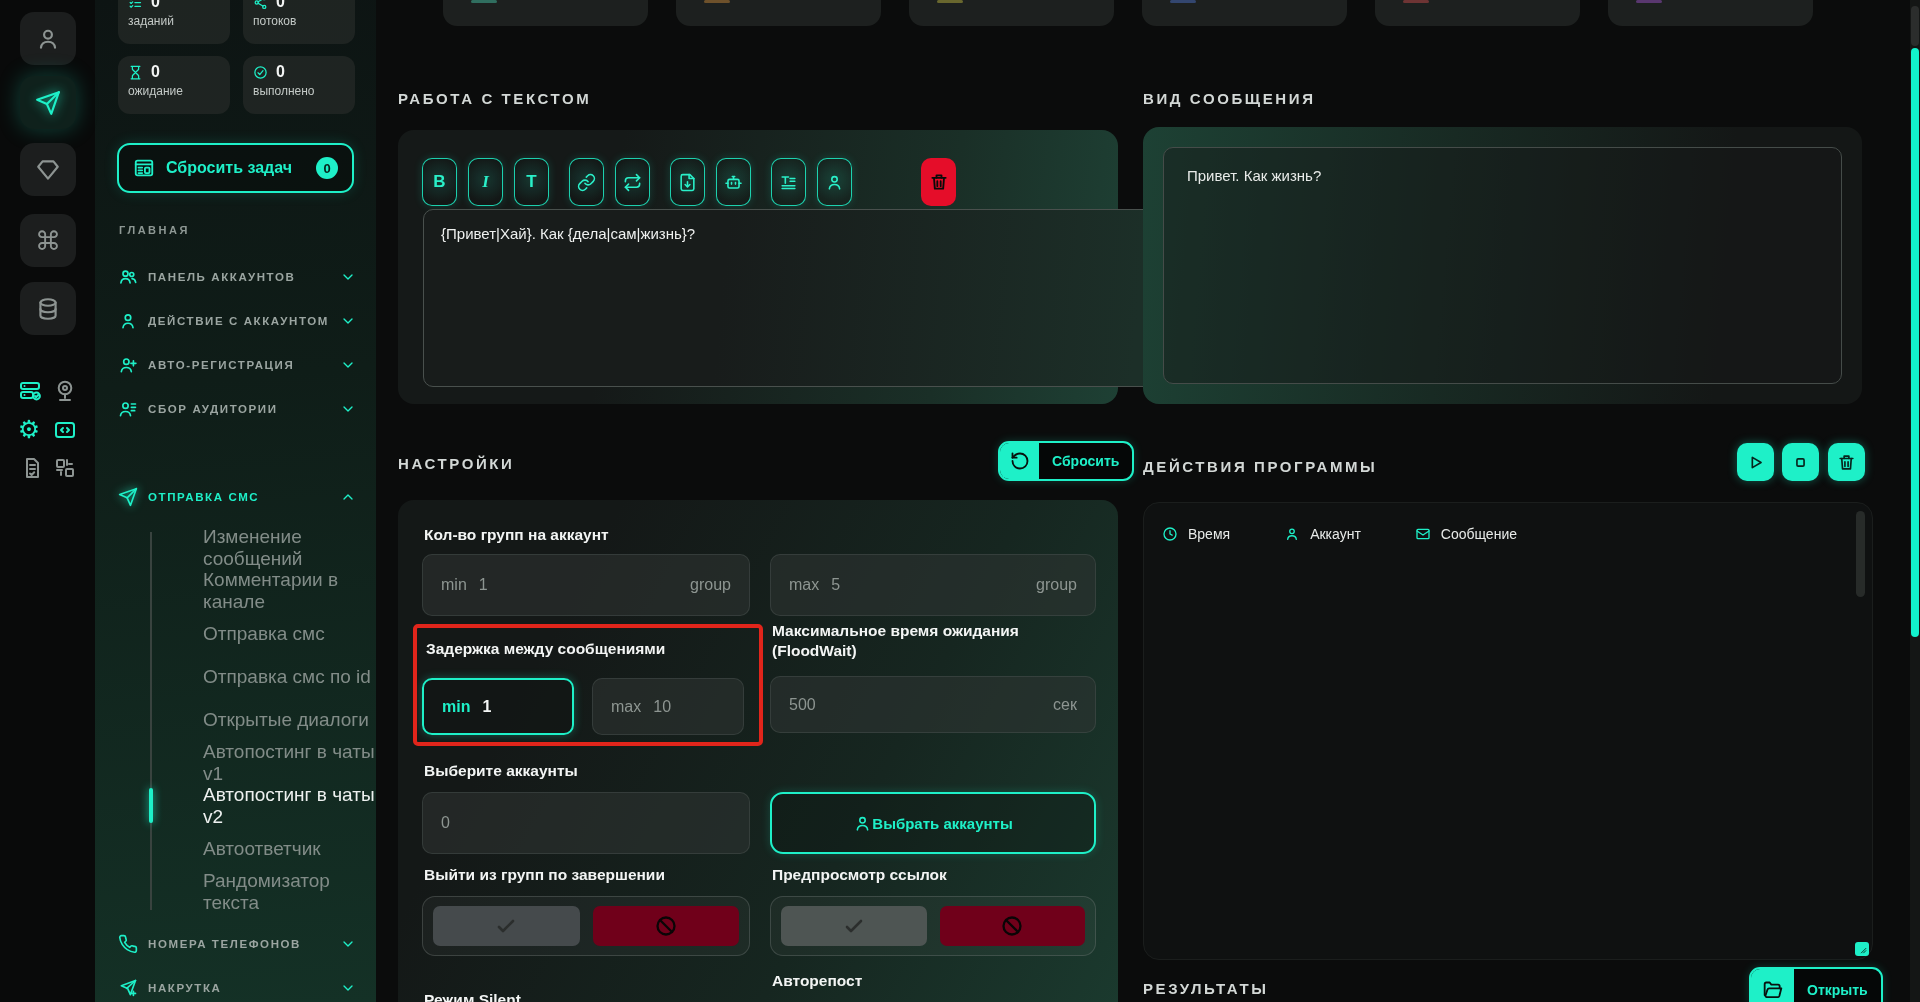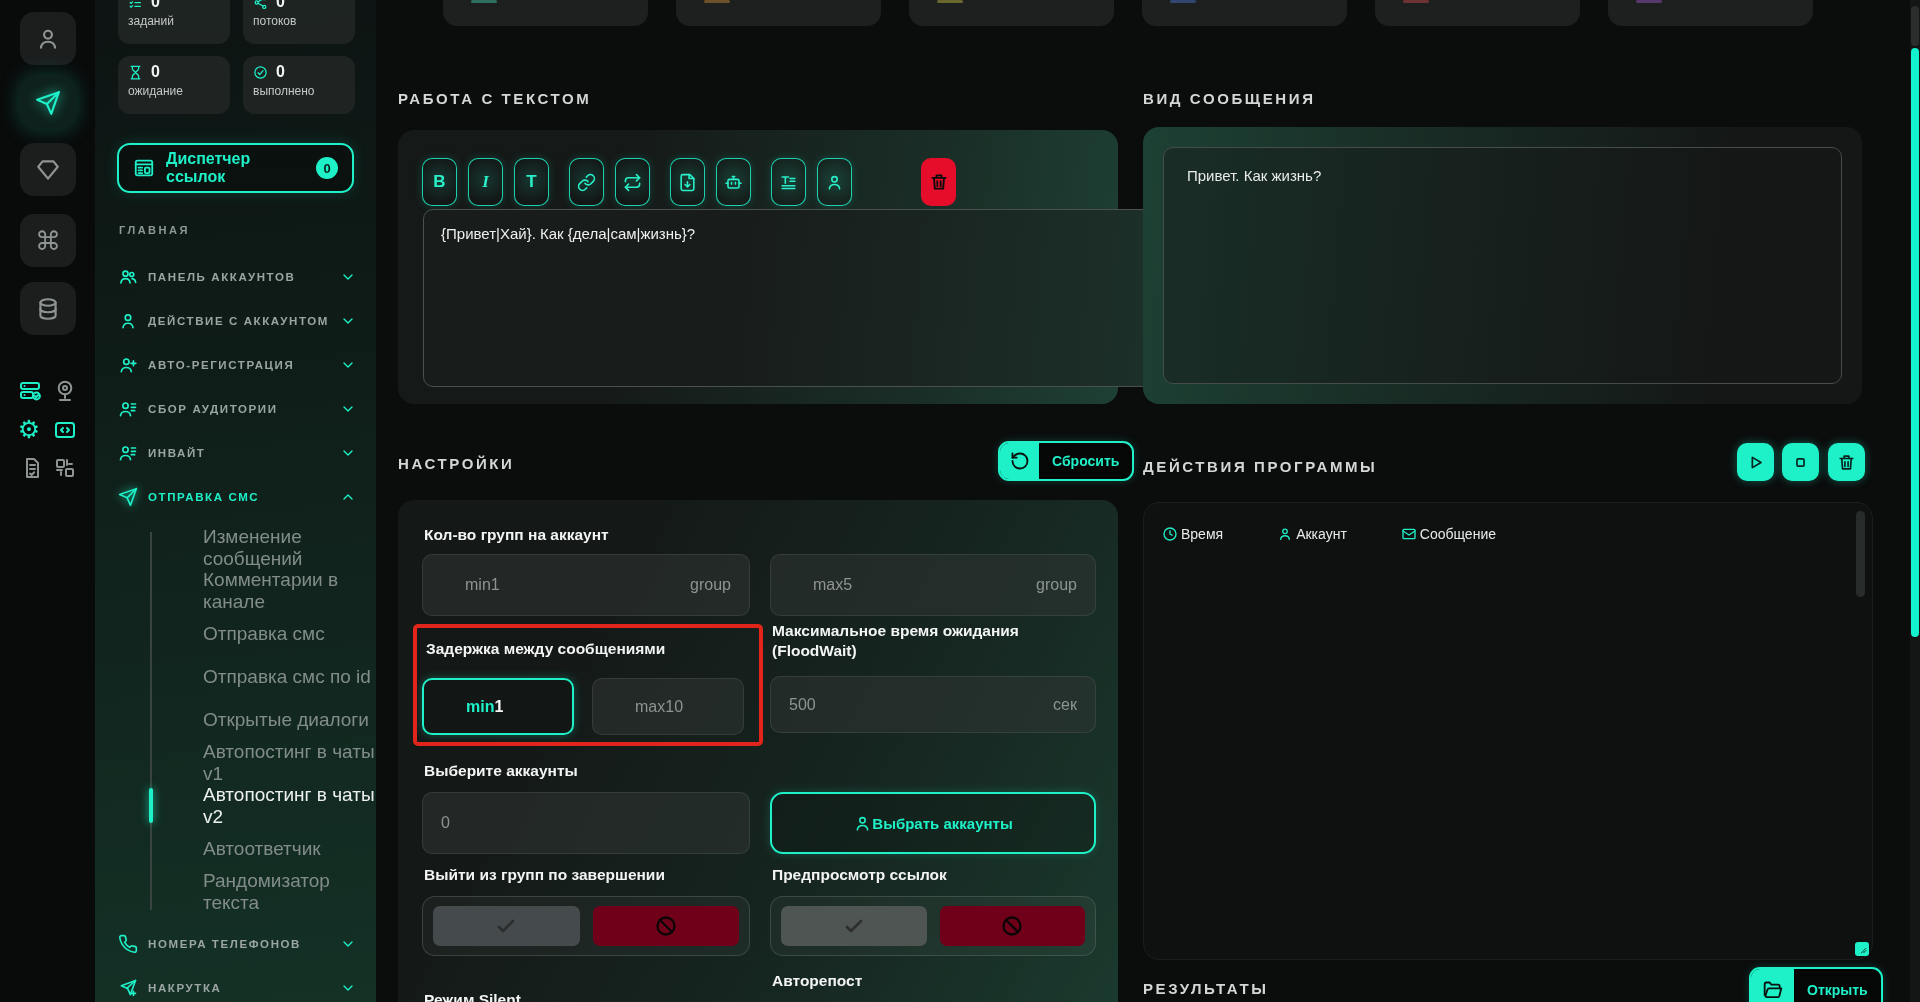--- a/index.html
+++ b/index.html
@@ -116,21 +116,21 @@
   .combo-ic svg { width:20px; height:20px; stroke-width:2.2; }
   .combo-txt { display:flex; align-items:center; padding:0 13px; color:#1ef0c8; font-size:14px; font-weight:bold; }
 
   
   .f-label { position:absolute; font-size:15.5px; font-weight:bold; color:#f3f5f4; white-space:nowrap; }
   .field {
     position:absolute; border-radius:10px; background:rgba(48,53,51,.55); border:1px solid rgba(90,97,94,.35);
     display:flex; align-items:center; justify-content:space-between; padding:0 18px;
     font-size:16px; color:#8d9591;
   }
-  .field .valwrap { display:flex; align-items:flex-end;margin-left:24px; }
+  .field .valwrap { display:flex; gap:12px; align-items:flex-end; }
   .field.focus { background:#14181766; background:rgba(18,22,21,.8); border:2px solid #1ef0c8; box-shadow:0 0 10px rgba(30,240,200,.3); }
   .field.focus .pre { color:#1ef0c8; font-weight:bold; }
   .field.focus .val { color:#f4f6f5; font-weight:bold; }
 
   .select-btn {
     position:absolute; border:2px solid #1ef0c8; border-radius:13px; background:rgba(8,14,12,.25);
     display:flex; align-items:center; justify-content:center; color:#1ef0c8;
     font-size:15px; font-weight:bold; box-shadow:0 0 10px rgba(30,240,200,.2);
   }
   .select-btn svg { width:19px; height:19px; }
@@ -147,21 +147,21 @@
   .t-block svg { width:24px; height:24px; stroke-width:2.3; }
 
   .red-rect { position:absolute; left:413px; top:624px; width:350px; height:122px; border:4px solid #e1251b; border-radius:5px; z-index:20; pointer-events:none; }
 
   
   .sq-btn { position:absolute; top:443px; width:37px; height:38px; border-radius:10px; background:#1ef0c8; color:#07251d;
     display:flex; align-items:center; justify-content:center; box-shadow:0 0 10px rgba(30,240,200,.35); }
   .sq-btn svg { width:19px; height:19px; stroke-width:2.1; }
 
   .tbl-head { position:absolute; left:18px; top:14px; display:flex; align-items:center; height:34px; }
-  .tbl-col { display:flex; align-items:center; gap:3px; margin-right:54px; font-size:14px; color:#e8ebe9; }
+  .tbl-col { display:flex; align-items:center; gap:10px; margin-right:54px; font-size:14px; color:#e8ebe9; }
   .tbl-col svg { width:16px; height:16px; color:#1ef0c8; }
   .inner-scroll { position:absolute; right:7px; top:8px; width:9px; height:86px; border-radius:5px; background:#272b29; }
   .resize-handle { position:absolute; right:3px; bottom:3px; width:14px; height:14px; border-radius:3px; background:#1ef0c8; color:#073126; display:flex; align-items:center; justify-content:center; }
   .resize-handle svg { width:9px; height:9px; stroke-width:2.5; }
 
   
   .page-scroll-track { position:absolute; right:0; top:0; width:10px; height:1002px; background:#141615; z-index:30; }
   .page-scroll-ghost { position:absolute; right:1px; top:6px; width:8px; height:40px; border-radius:4px; background:#2b2d2c; }
   .page-scroll-thumb { position:absolute; right:1px; top:48px; width:8px; height:589px; border-radius:4px; background:#12f2cd; }
 </style>
@@ -309,21 +309,21 @@
   </div>
 
   <div class="tm-btn">
     <span>
         <svg viewBox="0 0 24 24">
           <rect x="3" y="4" width="18" height="16" rx="2"></rect>
           <path d="M3 8h18M6 11.5h4M6 14.5h4M6 17.5h4"></path>
           <rect x="13" y="11.5" width="5" height="6" rx="1"></rect>
         </svg>
       </span>
-    <span class="tm-label">Диспетчер ссылок</span>
+    <span class="tm-label">Сбросить задач</span>
     <span class="tm-badge">0</span>
   </div>
 
   <div class="side-section" style="top:224px">ГЛАВНАЯ</div>
 
   <div class="nav-item" style="top:299px">
     <svg class="nav-ic" viewBox="0 0 24 24">
         <circle cx="12" cy="8" r="3.3"></circle>
         <path d="M6 20c.5-3.8 3.2-5.3 6-5.3s5.5 1.5 6 5.3"></path>
       </svg>
@@ -353,30 +353,20 @@
     <svg class="chev" viewBox="0 0 24 24">
         <path d="m6 9 6 6 6-6"></path>
       </svg>
   </div>
   <div class="nav-item" style="top:387px">
     <svg class="nav-ic" viewBox="0 0 24 24">
         <circle cx="9" cy="8" r="3.2"></circle>
         <path d="M3 20c.5-3.6 3-5 6-5s5.5 1.4 6 5M16 6h5M16 10h5M16 14h4"></path>
       </svg>
     <span class="nav-label">СБОР АУДИТОРИИ</span>
-    <svg class="chev" viewBox="0 0 24 24">
-        <path d="m6 9 6 6 6-6"></path>
-      </svg>
-  </div>
-  <div class="nav-item" style="top:431px">
-    <svg class="nav-ic" viewBox="0 0 24 24">
-        <circle cx="9" cy="8" r="3.2"></circle>
-        <path d="M3 20c.5-3.6 3-5 6-5s5.5 1.4 6 5M16 6h5M16 10h5M16 14h4"></path>
-      </svg>
-    <span class="nav-label">ИНВАЙТ</span>
     <svg class="chev" viewBox="0 0 24 24">
         <path d="m6 9 6 6 6-6"></path>
       </svg>
   </div>
   <div class="nav-item active" style="top:475px">
     <svg class="nav-ic" viewBox="0 0 24 24">
         <path d="M22 2 11 13"></path>
         <path d="M22 2l-7 20-4-9-9-4z"></path>
       </svg>
     <span class="nav-label">ОТПРАВКА СМС</span>

